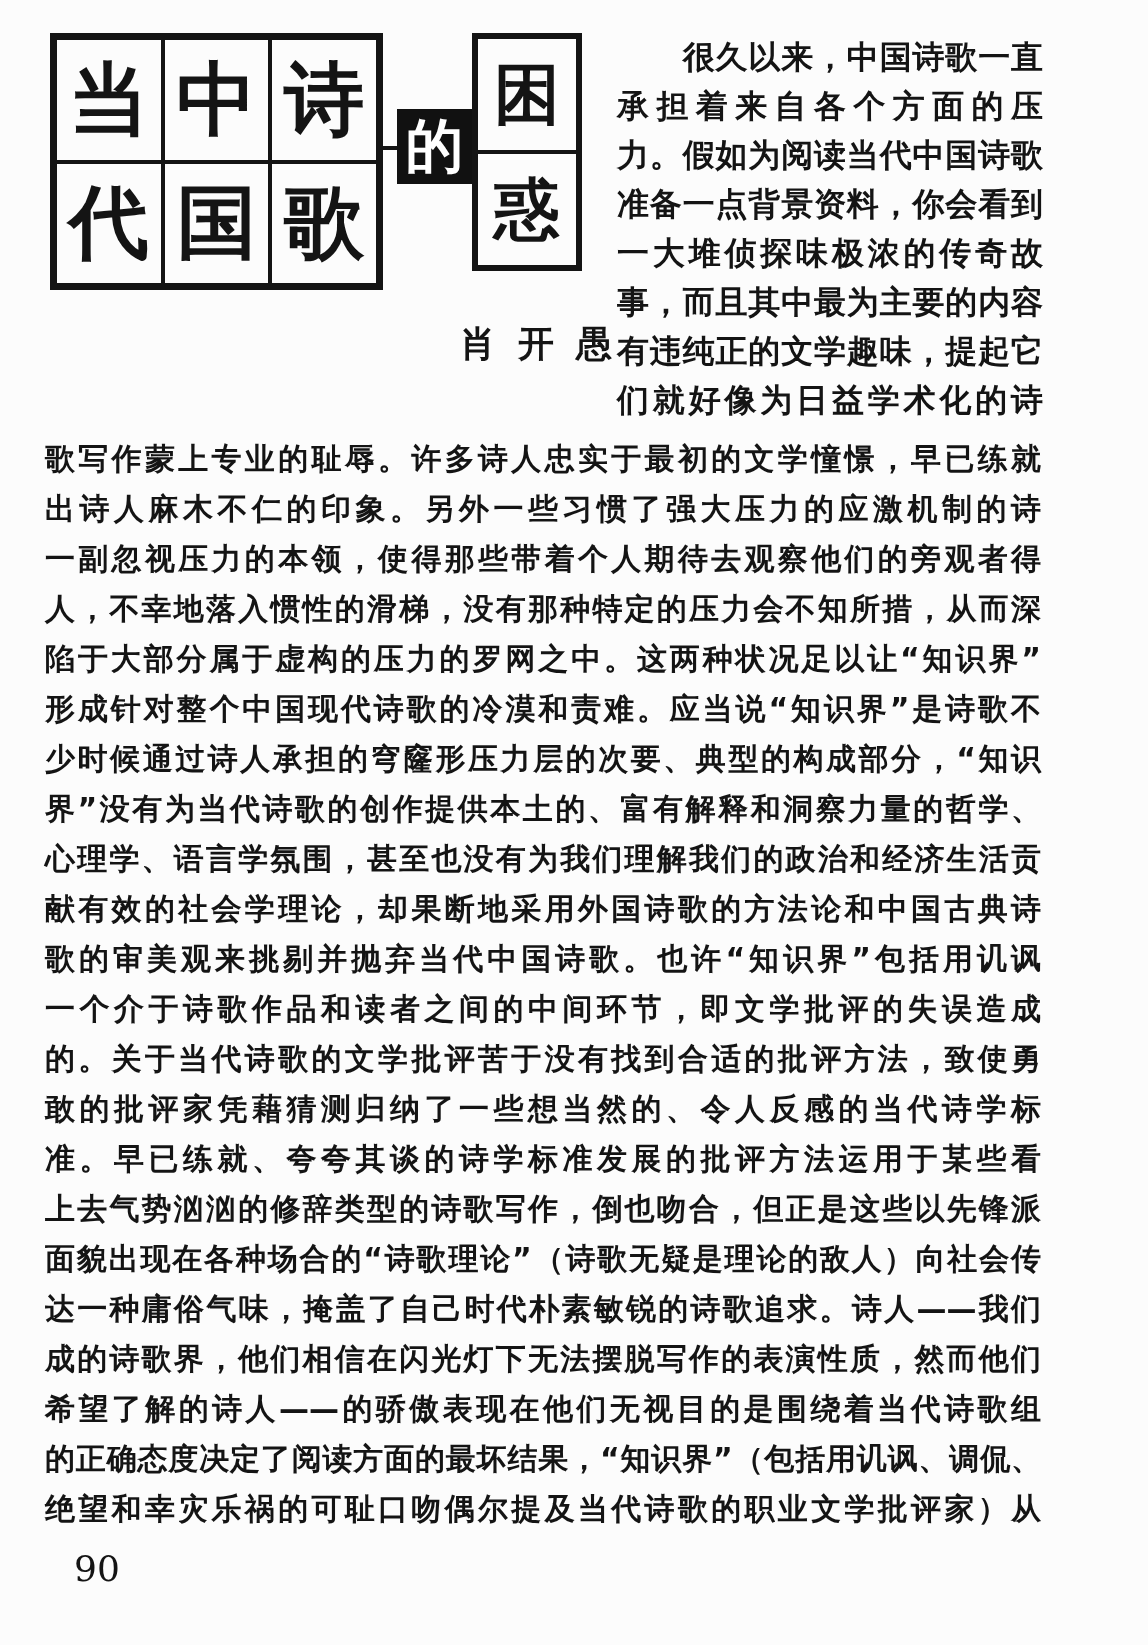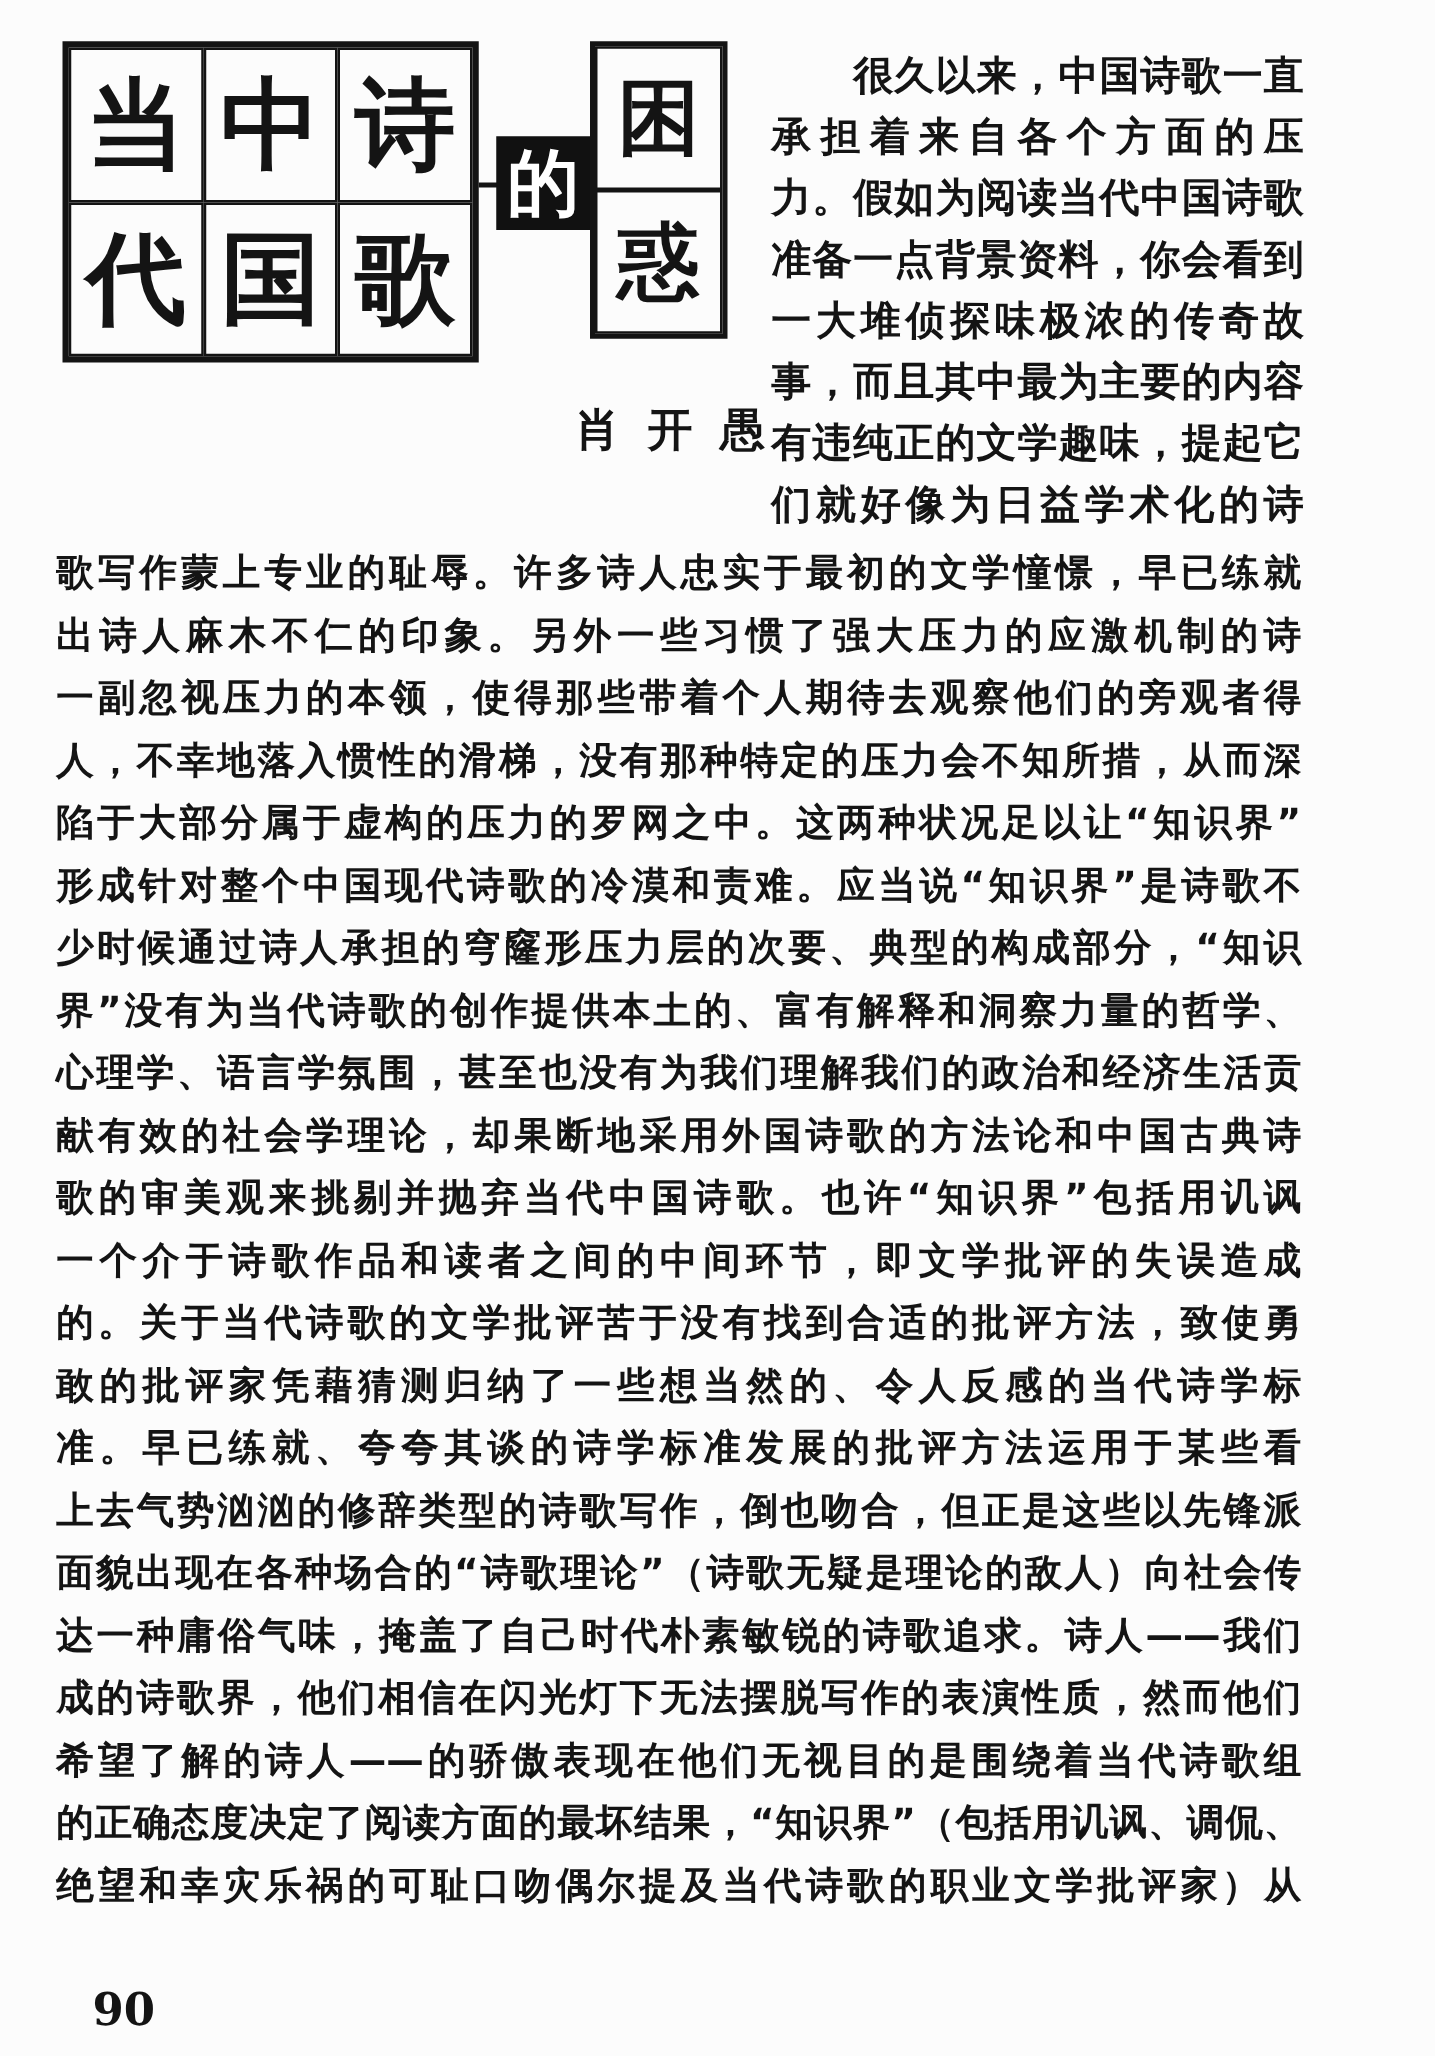--- a/index.html
+++ b/index.html
@@ -57,35 +57,35 @@
     font-size:36px; font-weight:bold;
     letter-spacing:22px; white-space:nowrap;
   }
   
   .intro-col {
     position:absolute; left:617px; top:38px; width:426px;
   }
   .intro-col .line {
     height:49px; font-size:32px; font-weight:600;
     text-align:justify; text-align-last:justify;
-    white-space:nowrap; line-height:44px;
+    white-space:nowrap; line-height:44px;font-family:Liberation Mono, monospace;
   }
   
   .body-block {
     position:absolute; left:45px; top:436px; width:996px;
   }
   .body-block .line {
     height:50px; font-size:30px; font-weight:700;
     text-align:justify; text-align-last:justify;
     white-space:nowrap; line-height:45px;
   }
   .page-number {
     position:absolute; left:74px; top:1548px;
     font-family:"DejaVu Serif", serif;
-    font-size:36px; font-weight:bold;margin-top:39px;
+    font-size:36px; font-weight:normal;
   }
 </style>
 </head>
 <body>
 
 <div class="page">
 
   <div class="connector-line"></div>
 
   <div class="title-grid">

